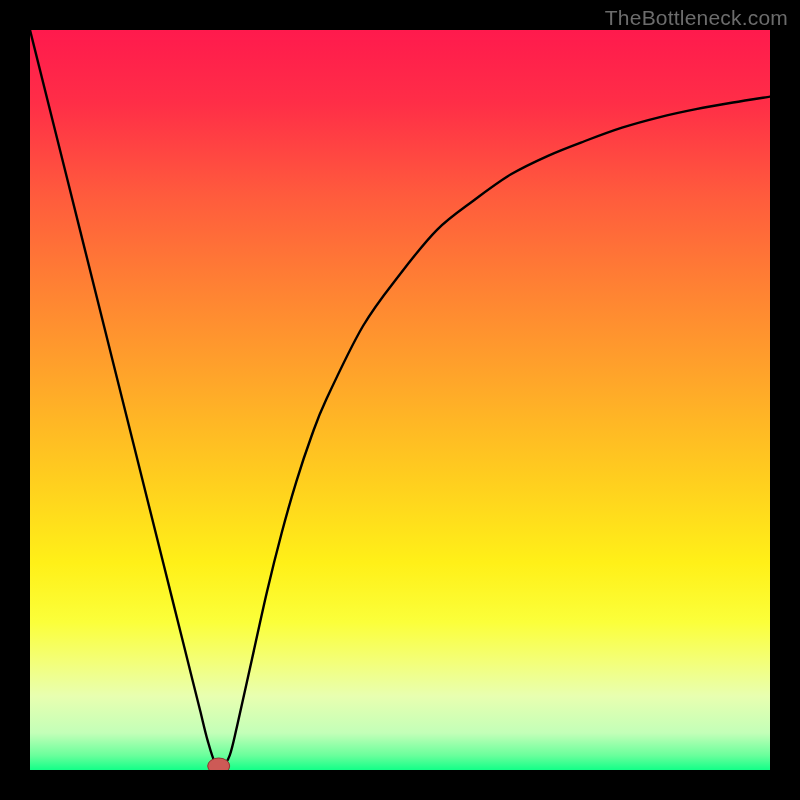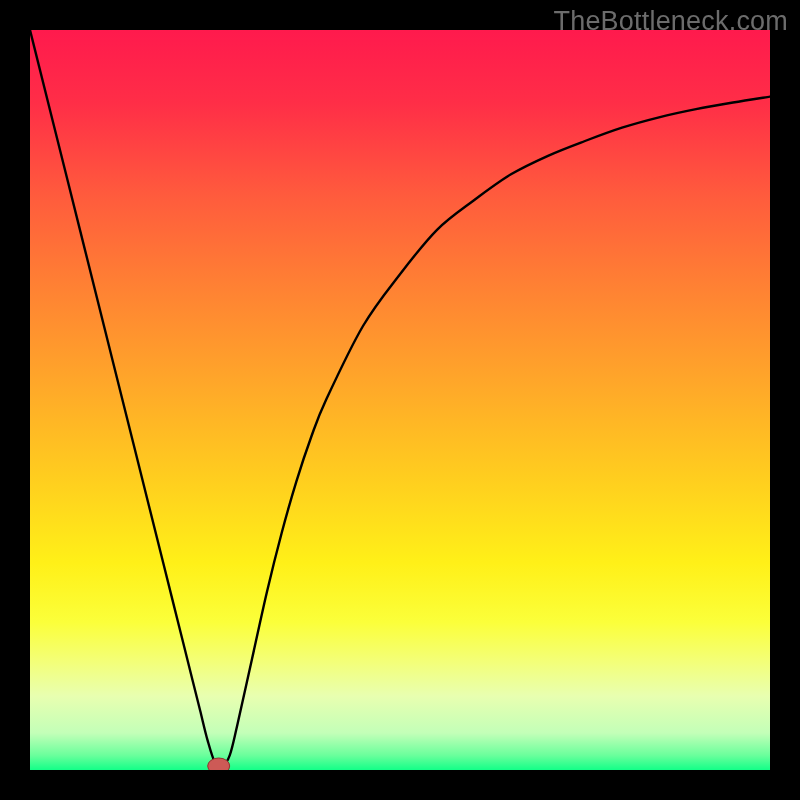--- a/index.html
+++ b/index.html
@@ -23,21 +23,21 @@
     top: 30px;
     width: 740px;
     height: 740px;
     overflow: hidden;
   }
   .watermark {
     position: absolute;
     top: 6px;
     right: 12px;
     color: #6c6c6c;
-    font-size: 27px;
+    font-size: 21px;
     font-weight: 500;
     letter-spacing: 0.2px;
     z-index: 10;
   }
 </style>
 </head>
 <body>
 
 <div class="frame">
   <div class="watermark">TheBottleneck.com</div>

